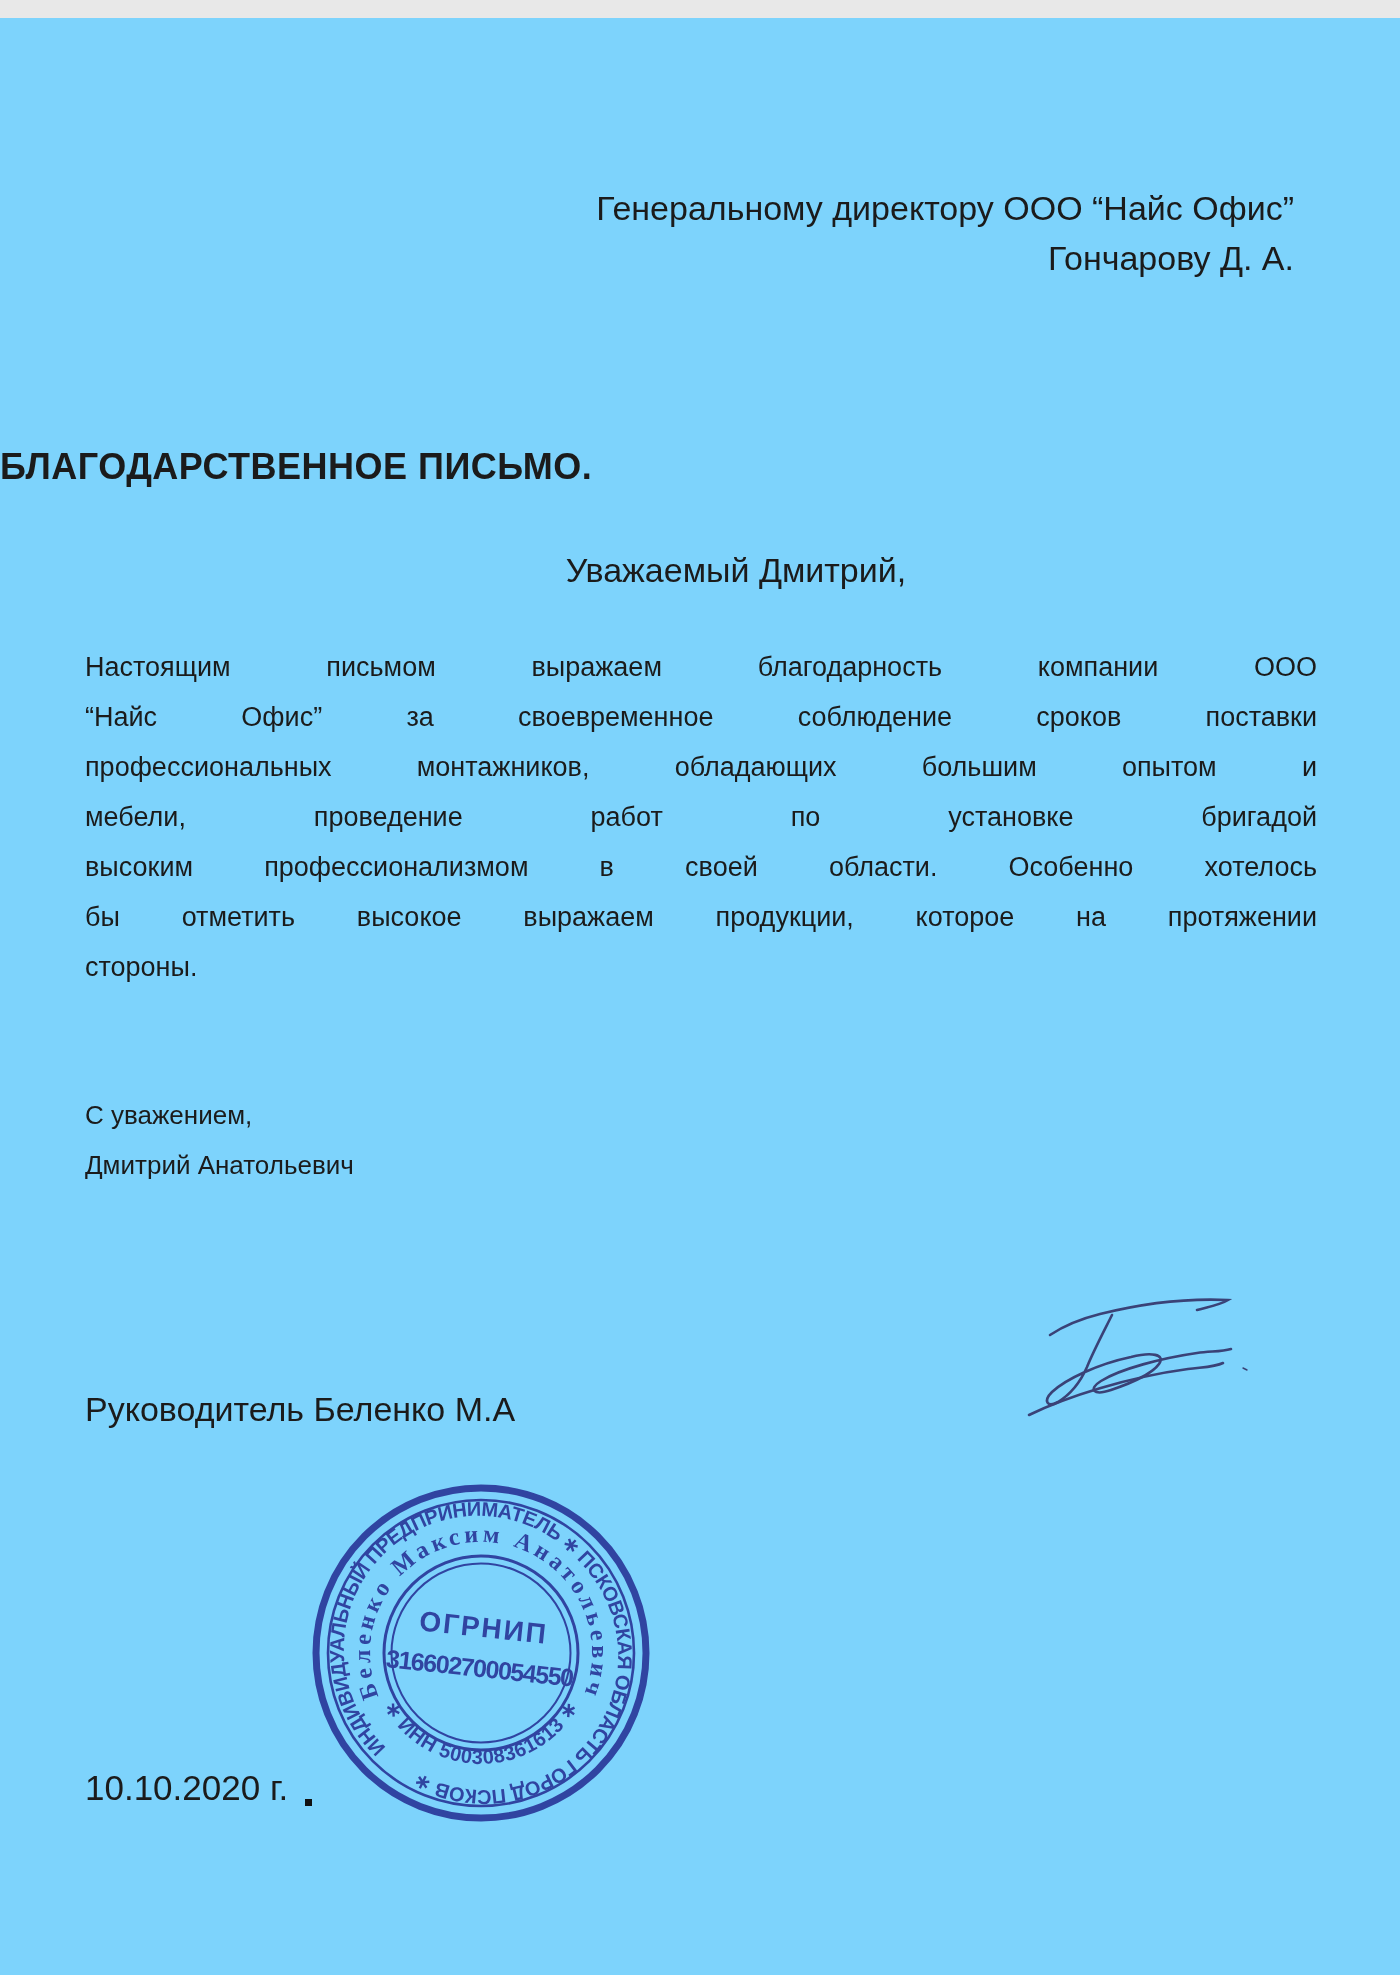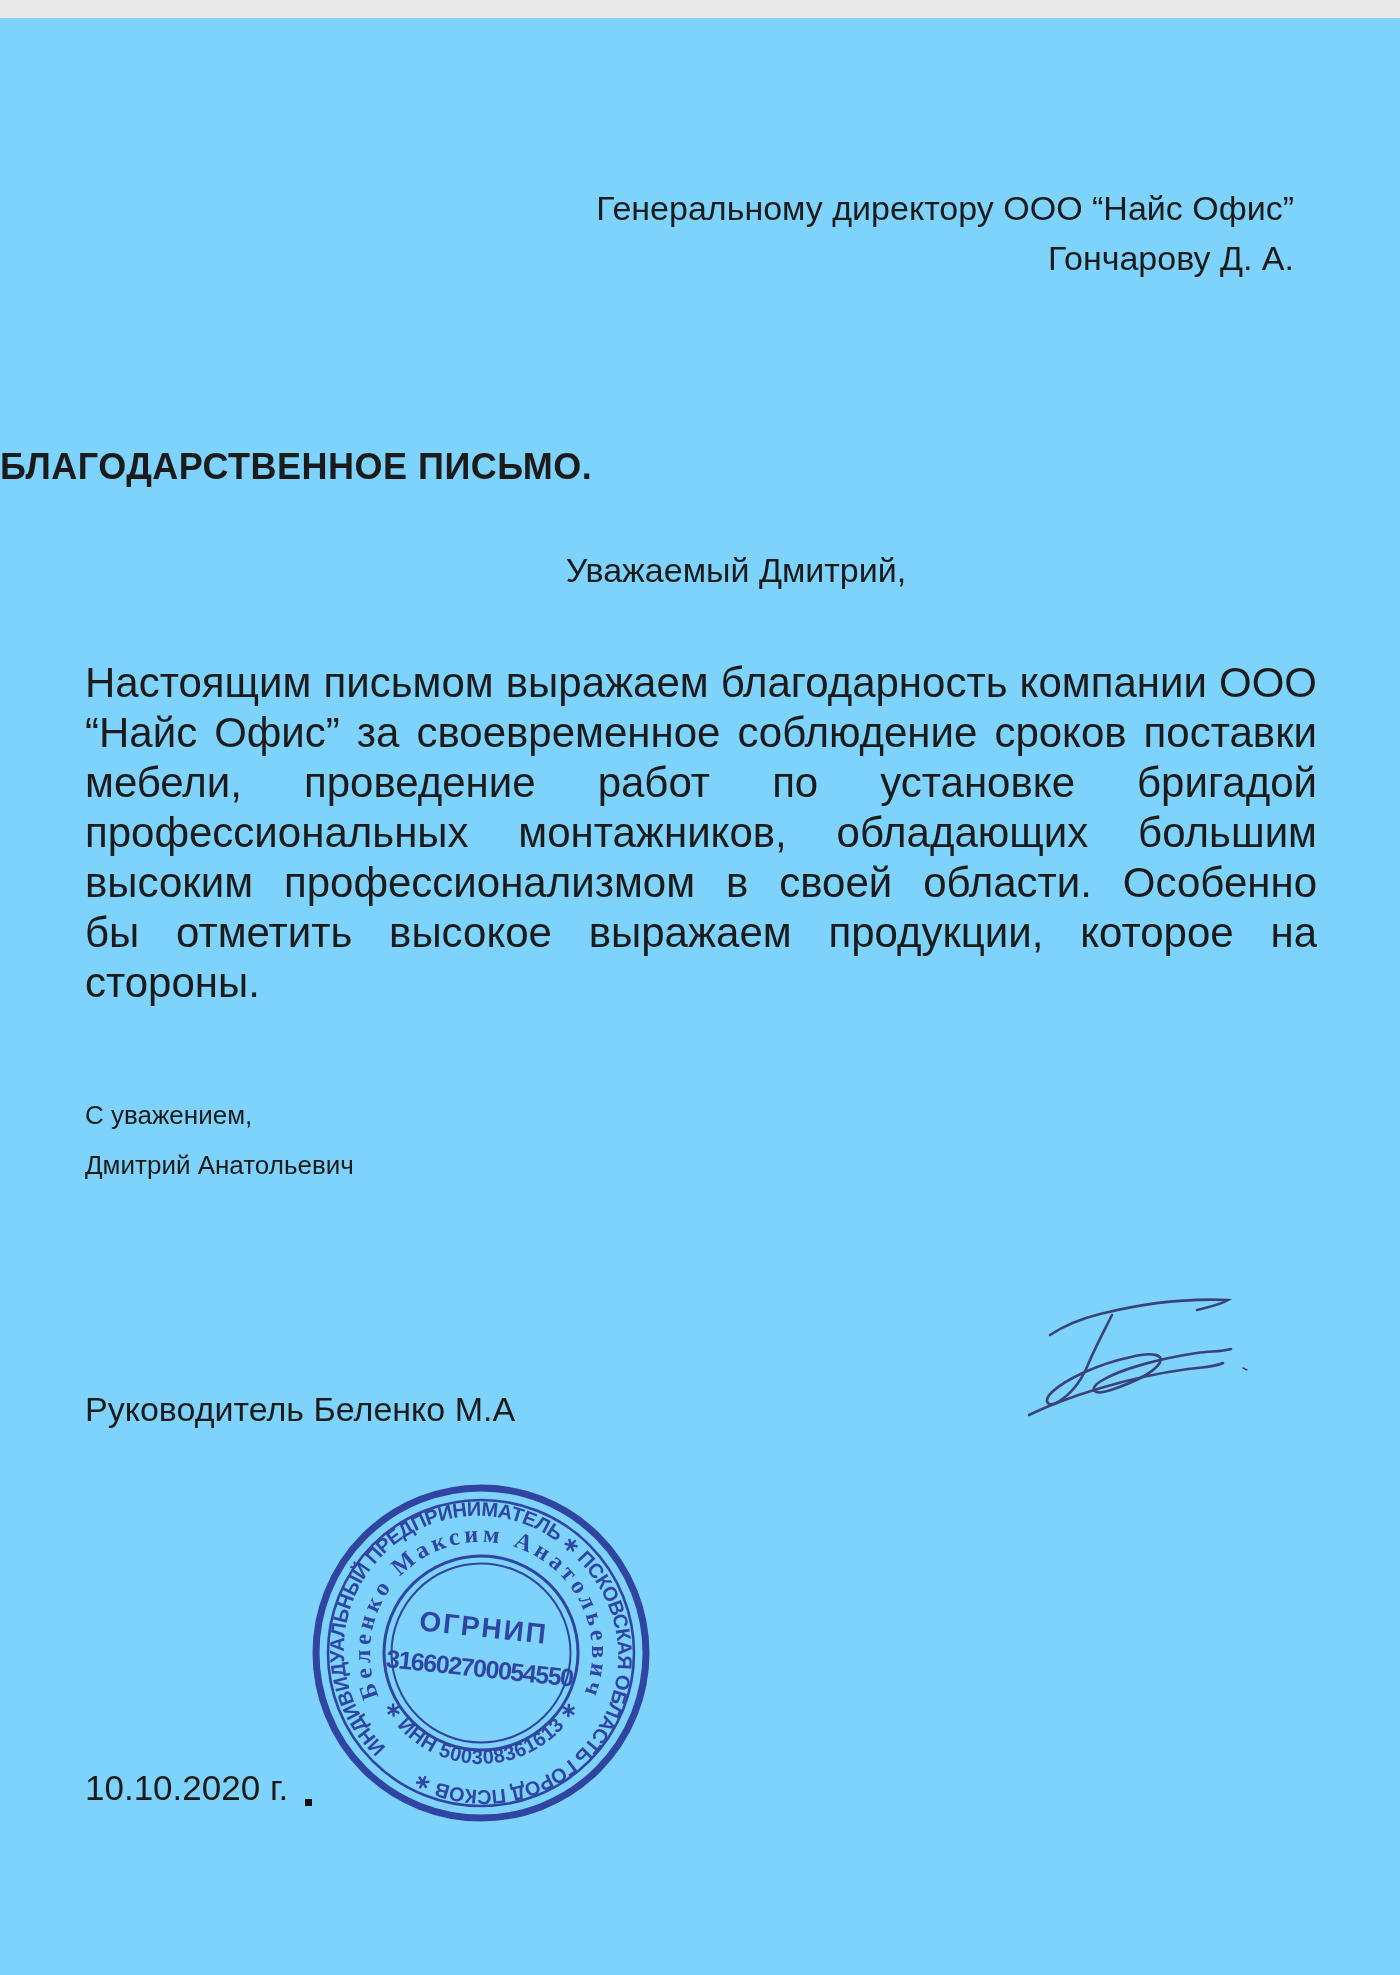--- a/index.html
+++ b/index.html
@@ -22,22 +22,22 @@
     position:absolute;top:428px;left:0;width:100%;
     font-size:36px;font-weight:bold;letter-spacing:.5px;
   }
   .salutation{
     position:absolute;top:533px;left:0;width:100%;
     text-align:center;
     font-size:34px;
     padding-left:36px;
   }
   .body-block{
-    position:absolute;top:640px;left:85px;width:1232px;
-    font-size:42px;
+    position:absolute;top:624px;left:85px;width:1232px;
+    font-size:27px;
   }
   .jline{
     height:50px;line-height:50px;overflow:hidden;
     text-align:justify;
   }
   .jline::after{content:"";display:inline-block;width:100%;height:0;line-height:0;}
   .lline{height:50px;line-height:50px;text-align:left;}
   .closing{
     position:absolute;top:1072px;left:85px;
     font-size:26px;line-height:50px;
@@ -76,22 +76,22 @@
     <div>Гончарову Д. А.</div>
   </div>
 
   <div class="title">БЛАГОДАРСТВЕННОЕ ПИСЬМО.</div>
 
   <div class="salutation">Уважаемый Дмитрий,</div>
 
   <div class="body-block">
     <div class="jline">Настоящим письмом выражаем благодарность компании ООО</div>
     <div class="jline">“Найс Офис” за своевременное соблюдение сроков поставки</div>
+    <div class="jline">профессиональных монтажников, обладающих большим опытом и</div>
     <div class="jline">мебели, проведение работ по установке бригадой</div>
-    <div class="jline">профессиональных монтажников, обладающих большим опытом и</div>
     <div class="jline">высоким профессионализмом в своей области. Особенно хотелось</div>
     <div class="jline">бы отметить высокое выражаем продукции, которое на протяжении</div>
     <div class="lline">стороны.</div>
   </div>
 
   <div class="closing">
     <div>С уважением,</div>
     <div>Дмитрий Анатольевич</div>
   </div>
 

